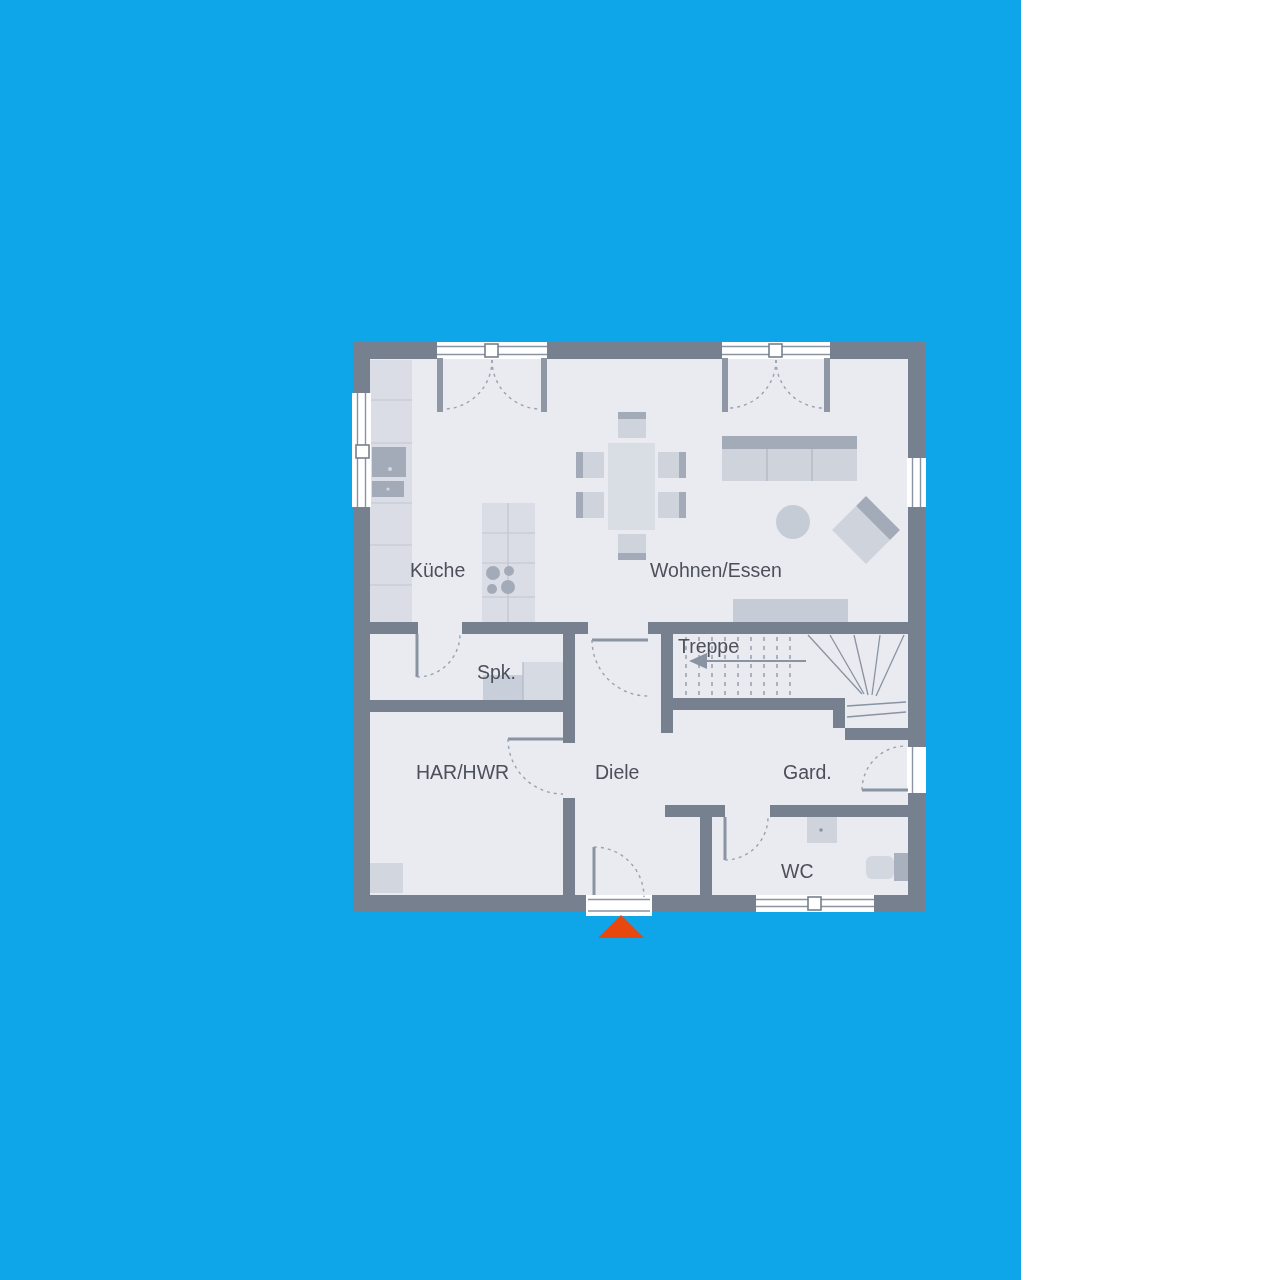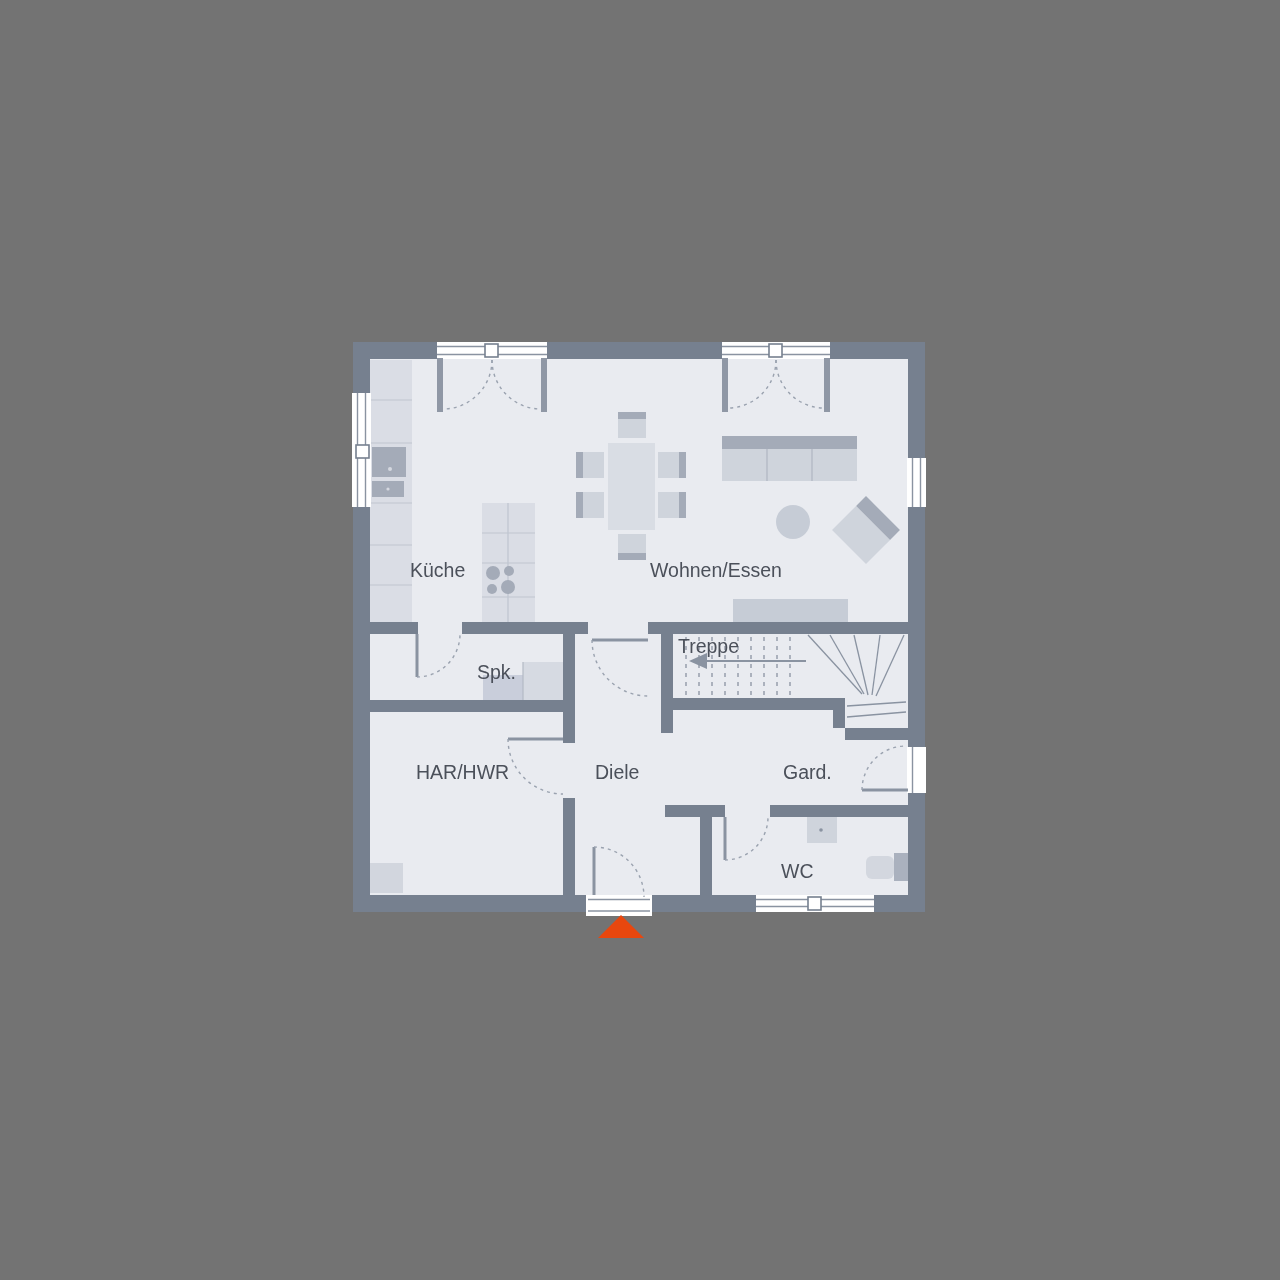--- a/index.html
+++ b/index.html
@@ -1,16 +1,16 @@
 <!DOCTYPE html>
 <html><head>
 <meta charset="utf-8">
 <style>
   html,body{margin:0;padding:0;background:#ffffff;}
-  .canvas{position:relative;width:1280px;height:1280px;background:#737373;overflow:hidden;
+  .canvas{position:relative;width:1021px;height:1280px;background:#0ea5e9;overflow:hidden;
           font-family:"Liberation Sans", sans-serif;}
   svg{display:block;}
   text.room-label{font-family:"Liberation Sans", sans-serif;font-size:19.5px;fill:#4b505a;}
   .wall{fill:#76808f;}
   .floor{fill:#e9ebf0;}
   .win{fill:#ffffff;}
   .thinline{stroke:#8a93a1;stroke-width:1.4;fill:none;}
   .leaf{stroke:#8a93a1;stroke-width:3;fill:none;}
   .swing{stroke:#9aa2af;stroke-width:1.4;fill:none;stroke-dasharray:3 4;}
   .furn-light{fill:#cfd4dc;}

